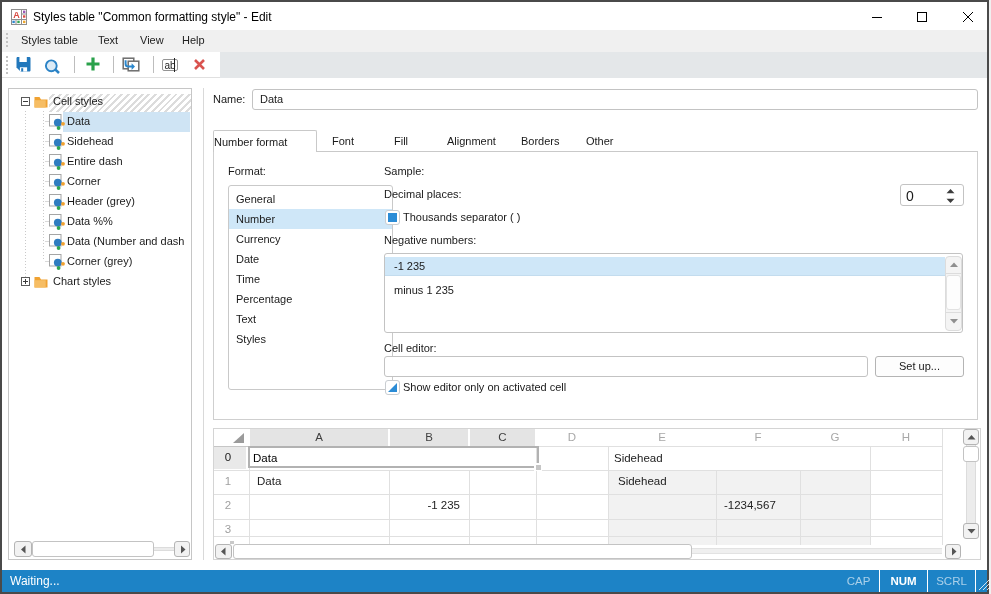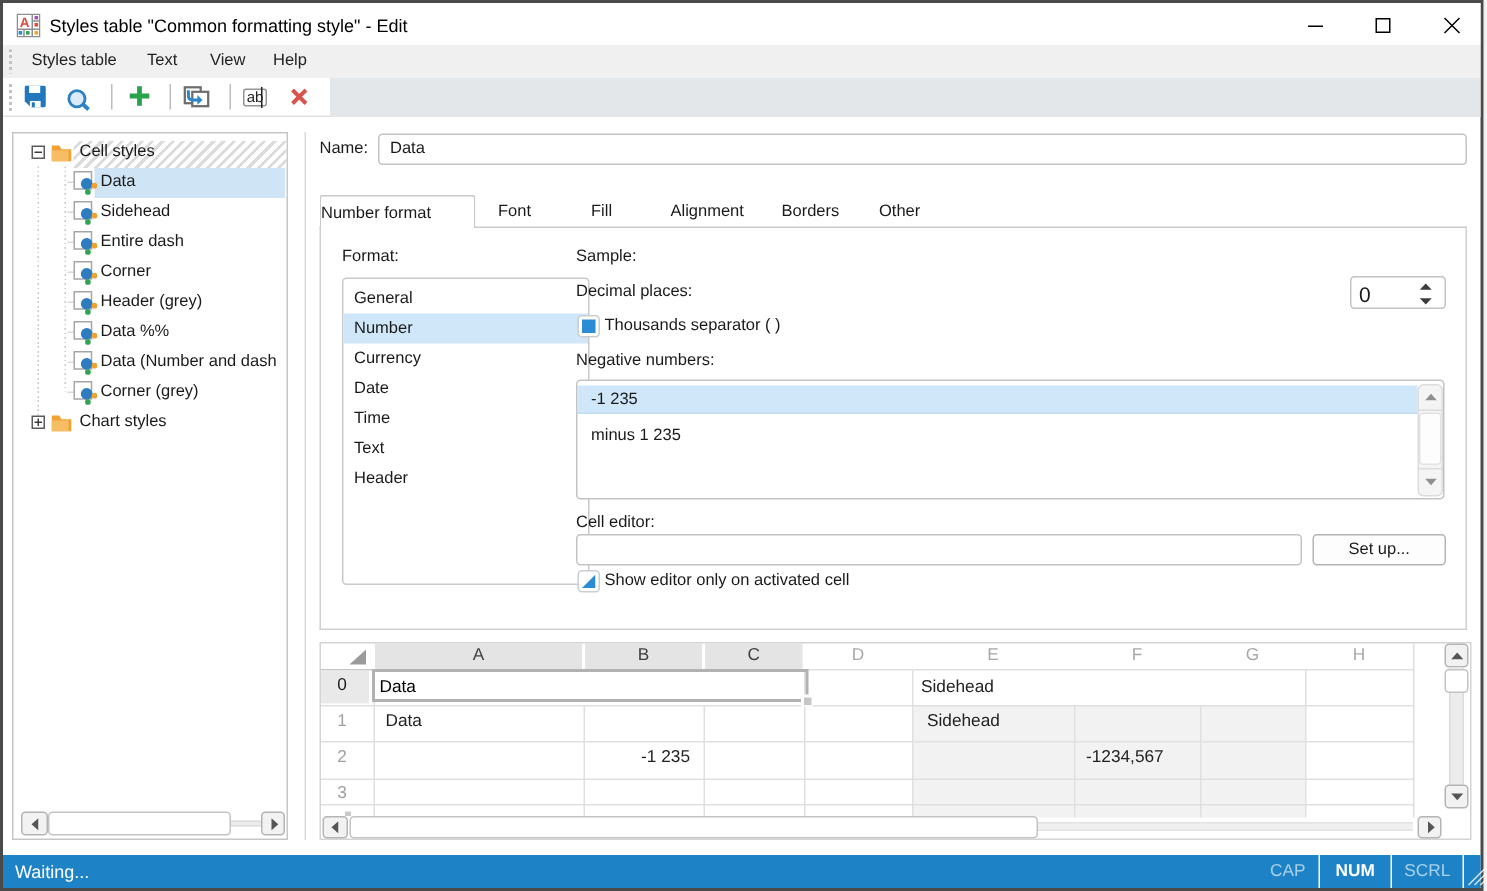--- a/index.html
+++ b/index.html
@@ -248,22 +248,23 @@
 <div class="label" style="left:586px;top:135px">Other</div>
 <div class="groupbox"></div>
 
 <div class="label" style="left:228px;top:165px">Format:</div>
 <div class="fmtlist">
   <div style="margin-top:3px">General</div>
   <div class="sel">Number</div>
   <div>Currency</div>
   <div>Date</div>
   <div>Time</div>
+  <div>Percentage</div>
   <div>Text</div>
-  <div>Header</div>
+  <div>Styles</div>
 </div>
 
 <div class="label" style="left:384px;top:165px">Sample:</div>
 <div class="label" style="left:384px;top:188px">Decimal places:</div>
 <div class="inputbox" style="left:900px;top:184px;width:64px;height:22px"></div>
 <div class="label" style="left:906px;top:188px;font-size:14px">0</div>
 <svg class="abs" style="left:945px;top:188px" width="11" height="16" viewBox="0 0 11 16">
   <path d="M1.5 5.2 L5.5 1 L9.5 5.2 Z" fill="#3c3c3c"></path>
   <path d="M1.5 10.8 L5.5 15 L9.5 10.8 Z" fill="#3c3c3c"></path>
 </svg>

